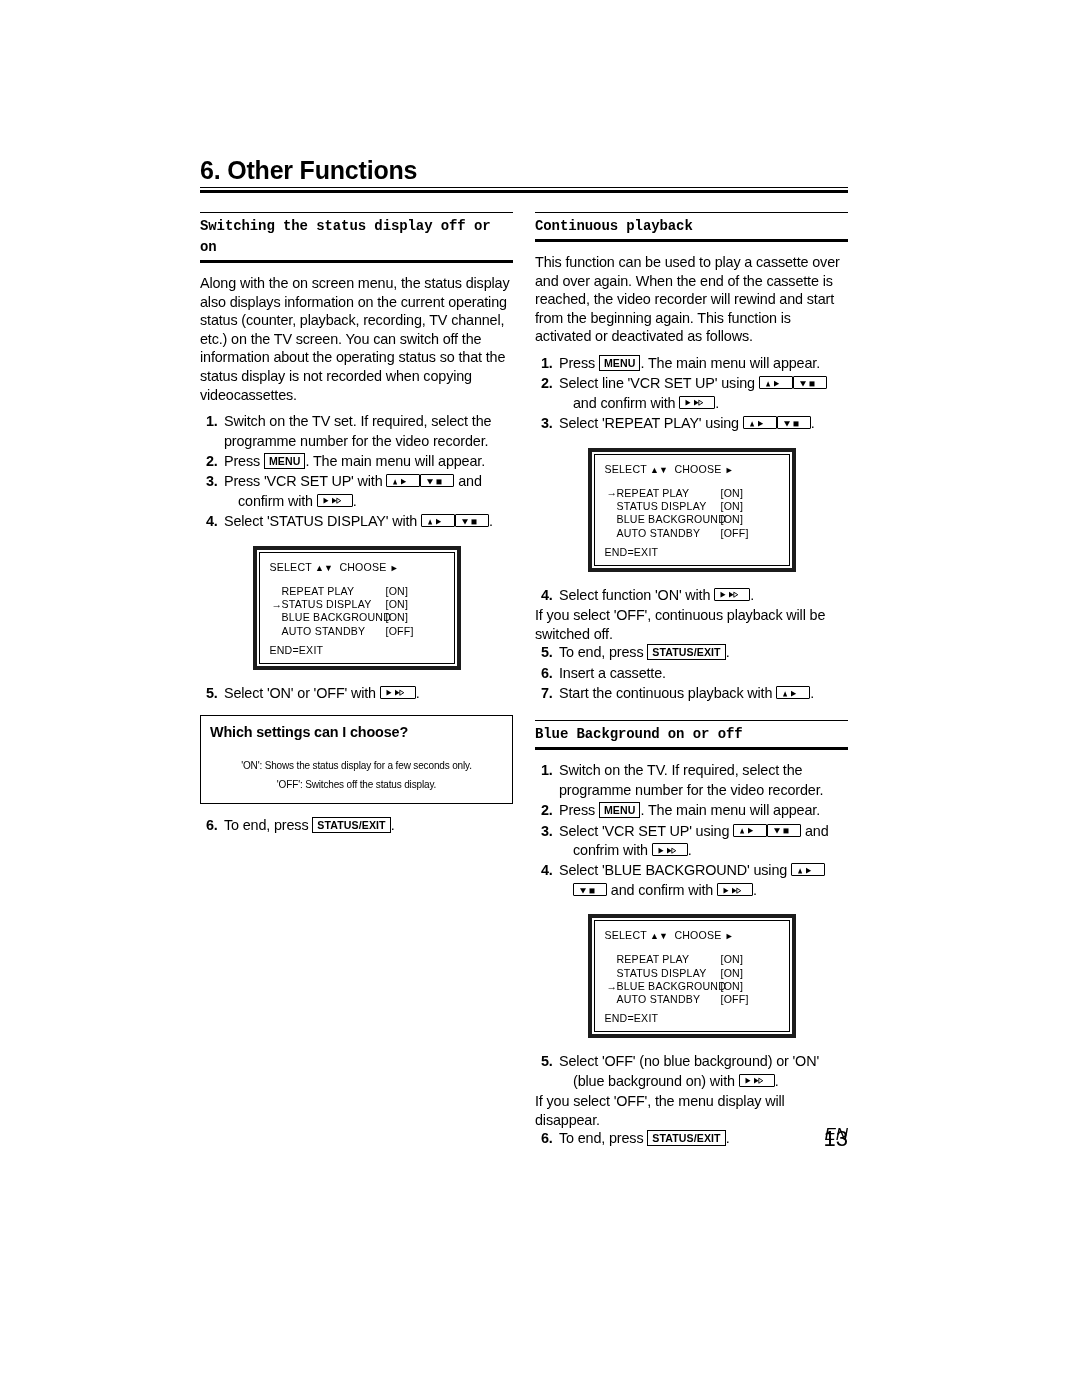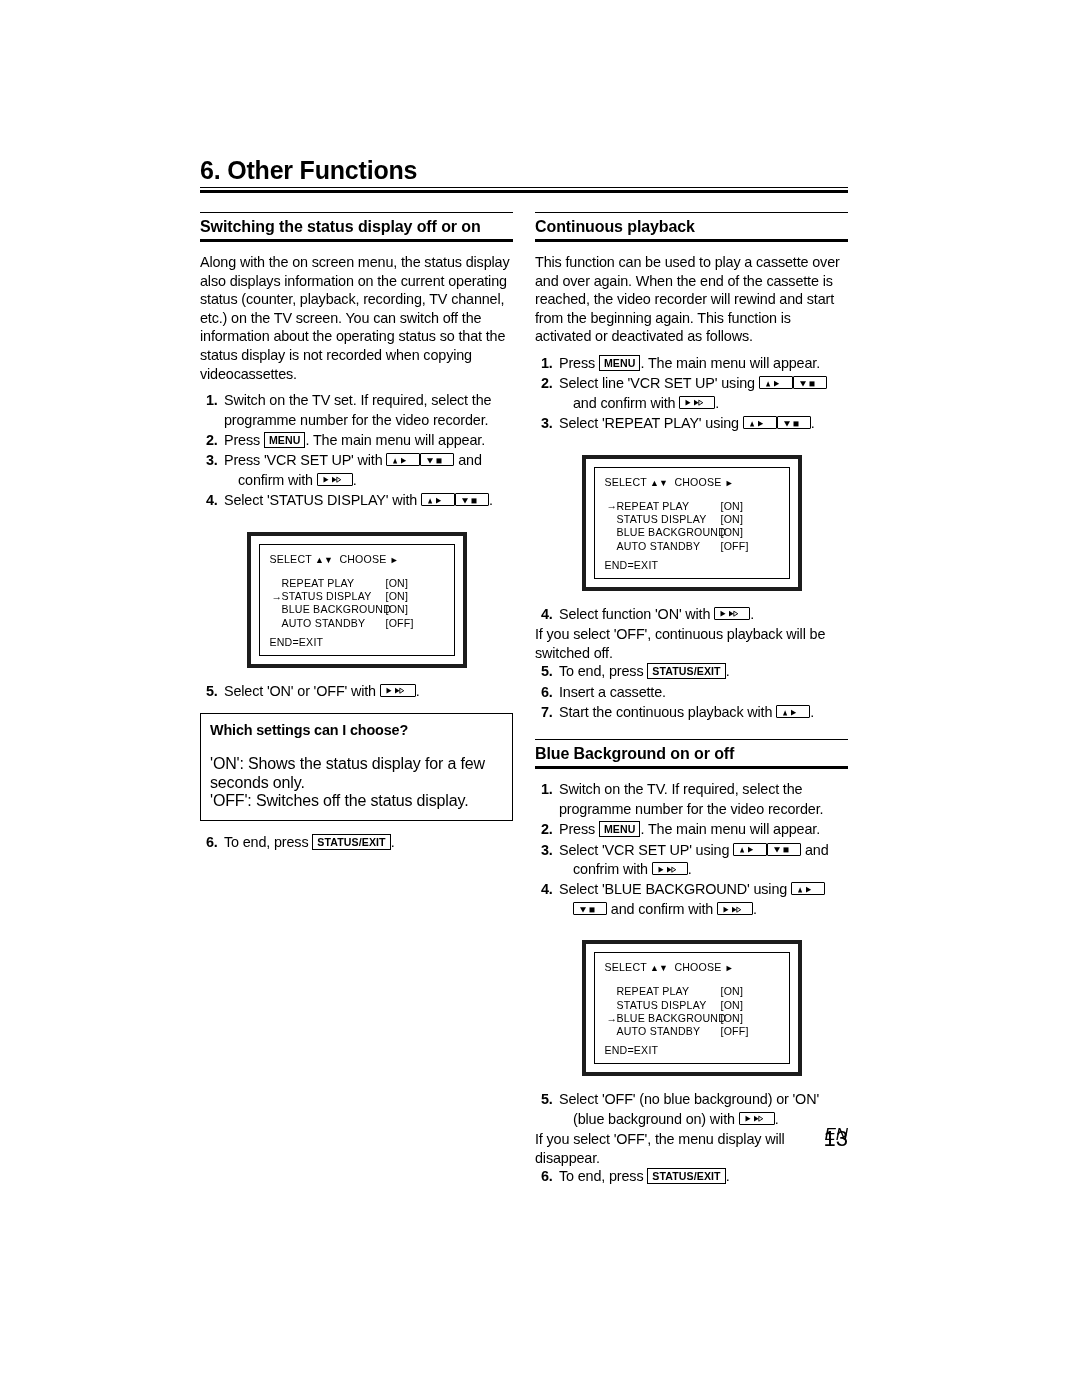--- a/index.html
+++ b/index.html
@@ -52,25 +52,26 @@
     position: absolute;
     top: 212px;
     width: 313px;
   }
   .col-left  { left: 0px; }
   .col-right { left: 335px; }
 
   
   .heading-wrap { margin-bottom: 11px; }
   .heading-text {
-    font-size: 16px;
+    font-size: 14px;
     font-weight: bold;
     line-height: 21px;
     padding: 3px 0 2px 0;
     letter-spacing: -0.1px;
+    font-family: Liberation Mono, monospace;
   }
 
   
   p.body {
     margin: 0 0 8px 0;
     font-size: 14.4px;
     line-height: 18.6px;
     letter-spacing: -0.15px;
   }
   p.body.tight { margin-bottom: 0; }
@@ -129,32 +130,33 @@
     margin: 12px 0 12px 0;
   }
   .infobox .q {
     font-size: 14.4px;
     font-weight: bold;
     line-height: 19px;
     margin-bottom: 15px;
     letter-spacing: -0.15px;
   }
   .infobox .a {
-    font-size: 16px;
+    font-size: 10px;
     line-height: 18.6px;
     letter-spacing: -0.15px;
+    text-align: center;
   }
 
   
   .osd {
     width: 196px;
-    margin: 21px auto 14px auto;
+    margin: 14px auto 14px auto;
     border: 4px solid #1c1c1c;
     background: #ffffff;
-    padding: 8px;
+    padding: 2px;
   }
   .osd-inner {
     border: 1.2px solid #000;
     padding: 8px 9px 8px 10px;
     height: 112px;
     box-sizing: border-box;
     position: relative;
   }
   .osd-head {
     font-size: 10.6px;

